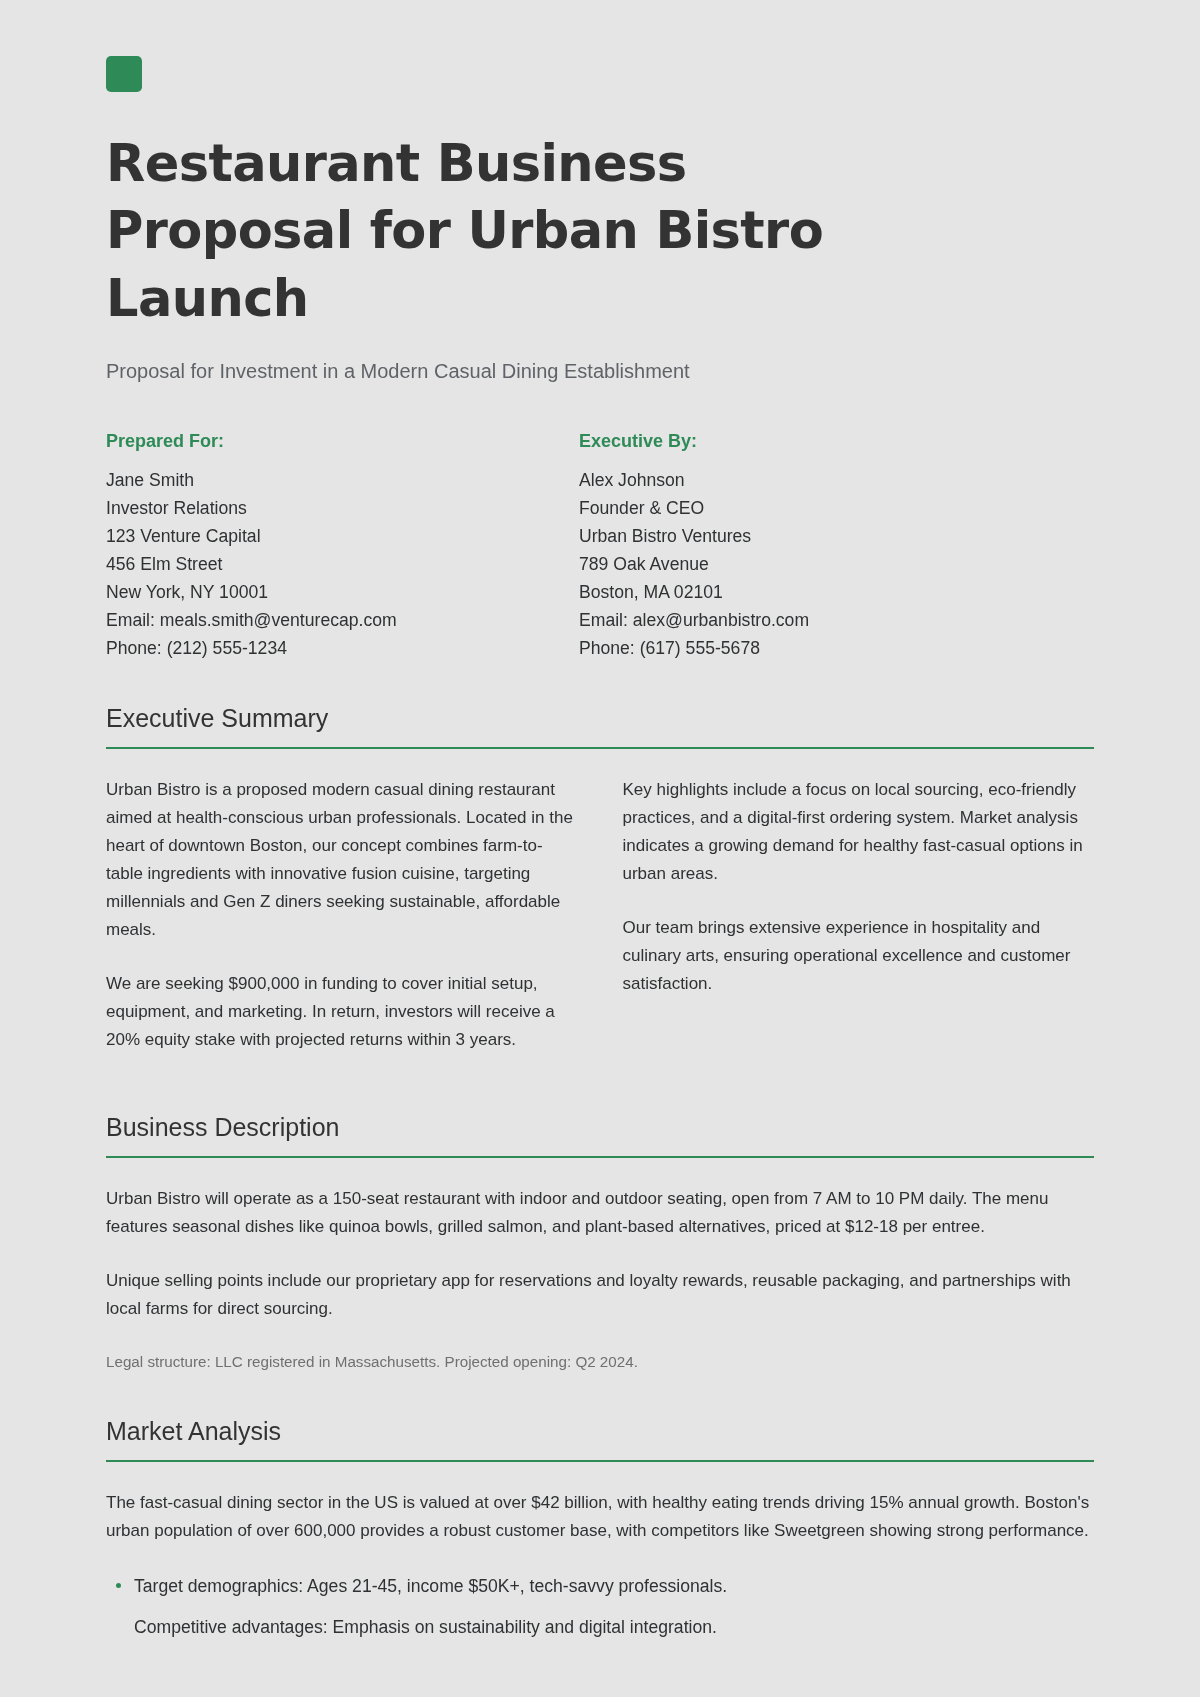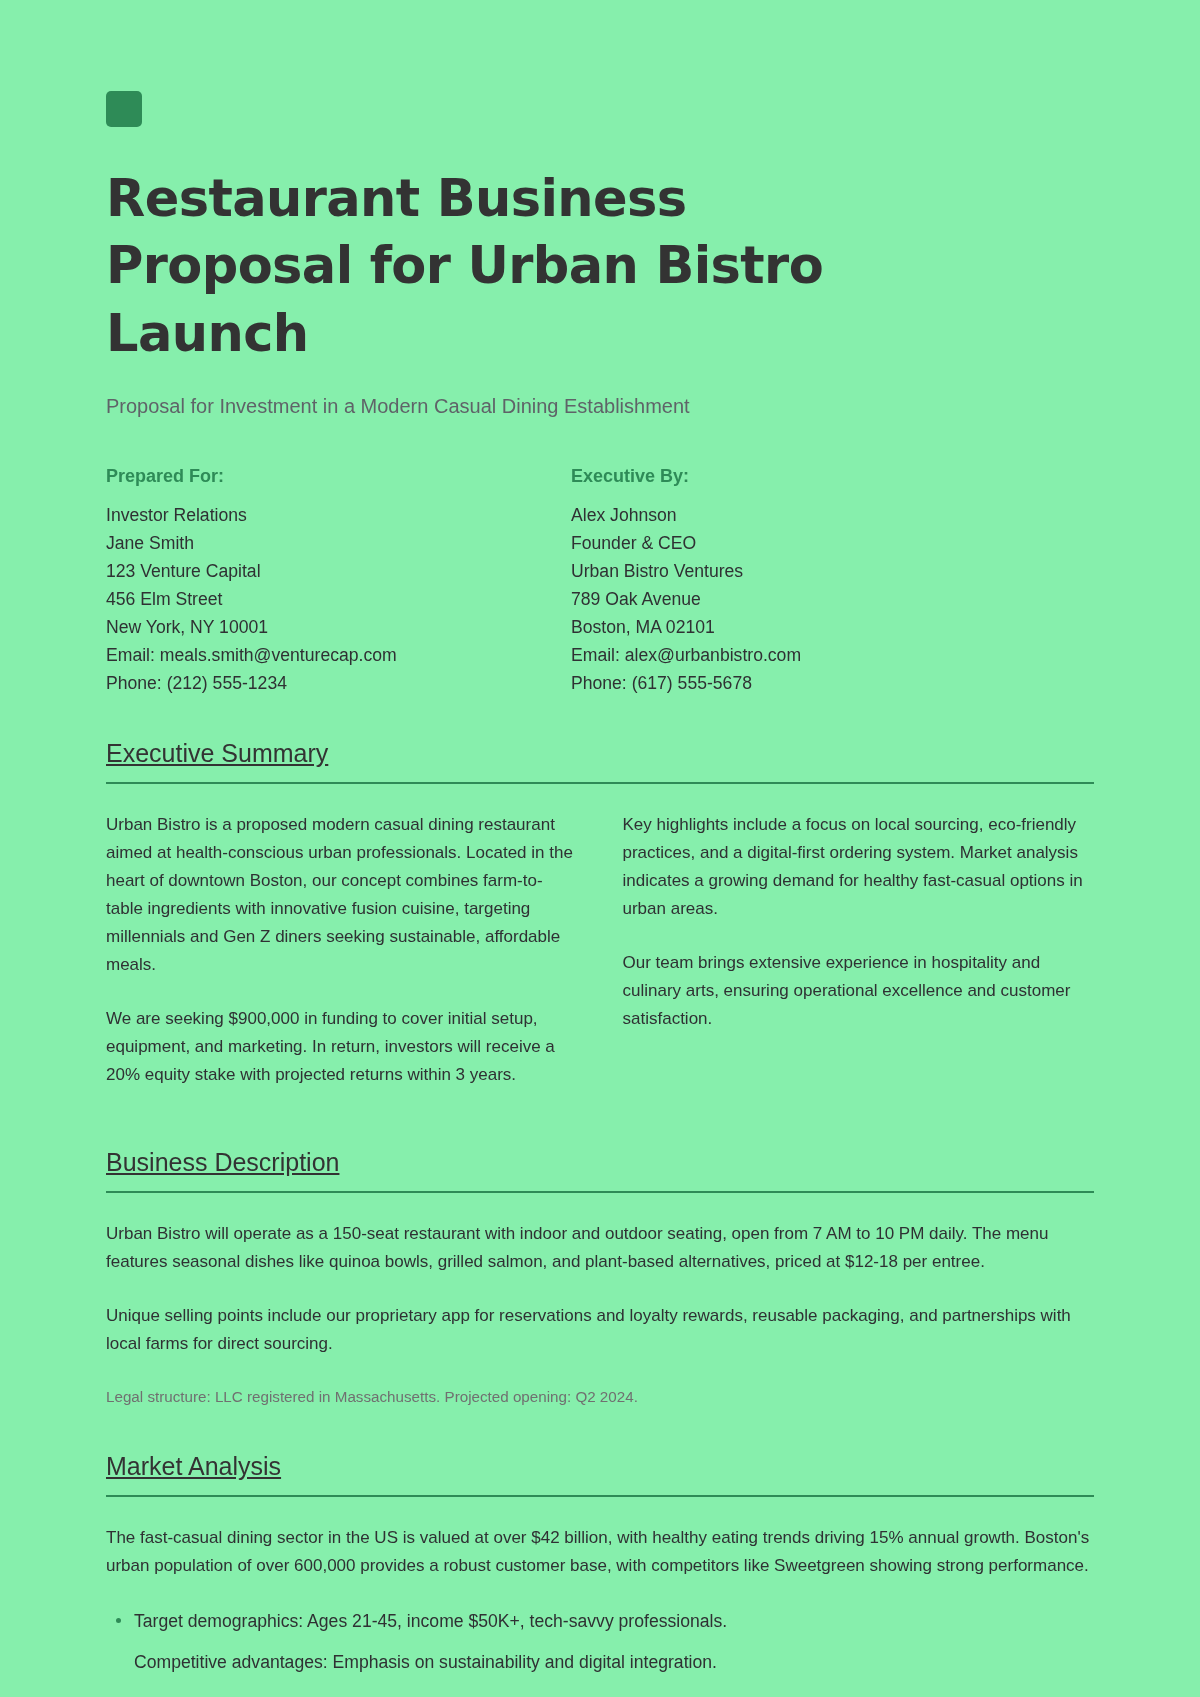--- a/index.html
+++ b/index.html
@@ -15,22 +15,22 @@
     font-family: "Liberation Sans", sans-serif;
     color: #2d2d2d;
     -webkit-font-smoothing: antialiased;
   }
 
   .page {
     position: relative;
     width: 1200px;
     height: 1697px;
     box-sizing: border-box;
-    padding: 91px 106px 0 106px;
-    background: #86efac;
+    padding: 56px 106px 0 106px;
+    background: #e5e5e5;
   }
 
   
   .brand-mark {
     width: 36px;
     height: 36px;
     border-radius: 5px;
     background: #2e8b57;
     margin-bottom: 38px;
   }
@@ -51,20 +51,21 @@
     line-height: 1.5;
     color: #5f6368;
     font-weight: normal;
     margin: 24px 0 0 0;
   }
 
   
   .contacts {
     display: flex;
     margin-top: 42px;
+    gap: 8px;
   }
   .contact-col {
     width: 465px;
     flex: 0 0 465px;
   }
   .contact-heading {
     color: #2e8b57;
     font-weight: bold;
     font-size: 18px;
     line-height: 1.55;
@@ -81,21 +82,20 @@
   .section {
     margin-top: 44px;
   }
   .section-title {
     font-size: 25px;
     font-weight: normal;
     color: #333333;
     line-height: 1.3;
     margin: 0;
     padding-bottom: 13px;
-    text-decoration: underline;
   }
   .section-rule {
     height: 1.5px;
     background: #2e8b57;
     width: 100%;
     margin-bottom: 27px;
   }
 
   .two-col {
     display: flex;
@@ -154,22 +154,22 @@
 
   <div class="brand-mark"></div>
 
   <h1 class="doc-title">Restaurant Business Proposal for Urban Bistro Launch</h1>
   <p class="doc-subtitle">Proposal for Investment in a Modern Casual Dining Establishment</p>
 
   <div class="contacts">
 
     <div class="contact-col">
       <div class="contact-heading">Prepared For:</div>
+      <div class="contact-line">Jane Smith</div>
       <div class="contact-line">Investor Relations</div>
-      <div class="contact-line">Jane Smith</div>
       <div class="contact-line">123 Venture Capital</div>
       <div class="contact-line">456 Elm Street</div>
       <div class="contact-line">New York, NY 10001</div>
       <div class="contact-line">Email: meals.smith@venturecap.com</div>
       <div class="contact-line">Phone: (212) 555-1234</div>
     </div>
 
     <div class="contact-col">
       <div class="contact-heading">Executive By:</div>
       <div class="contact-line">Alex Johnson</div>

